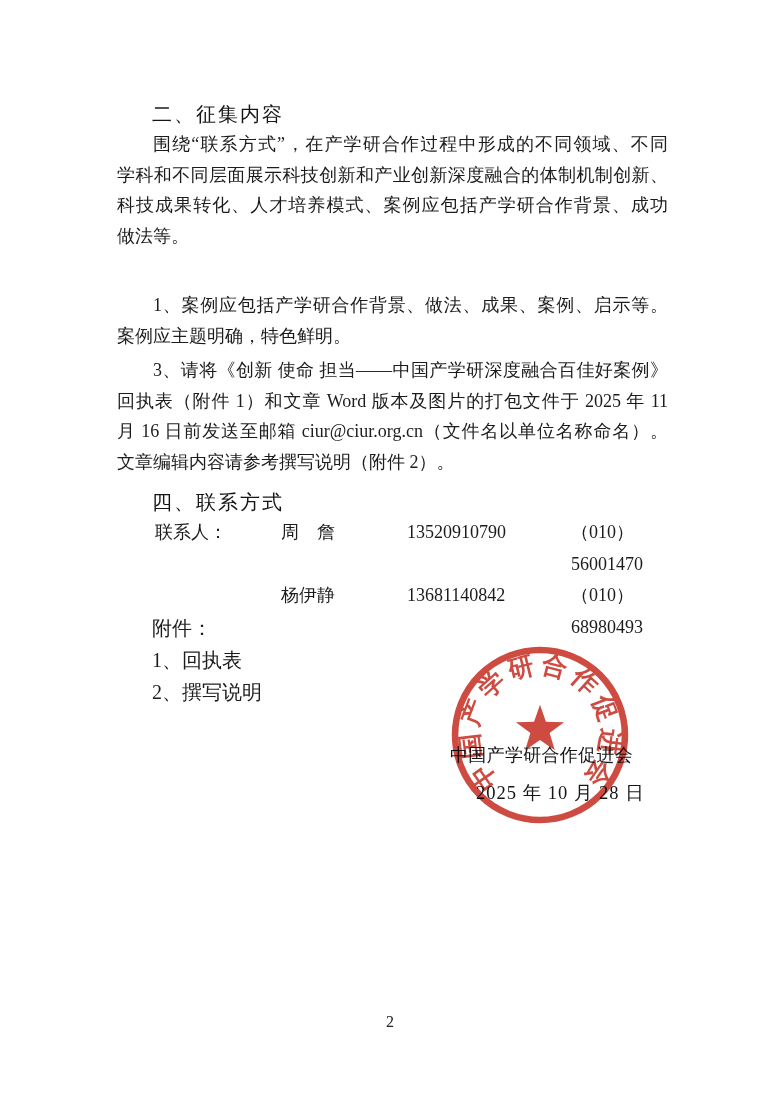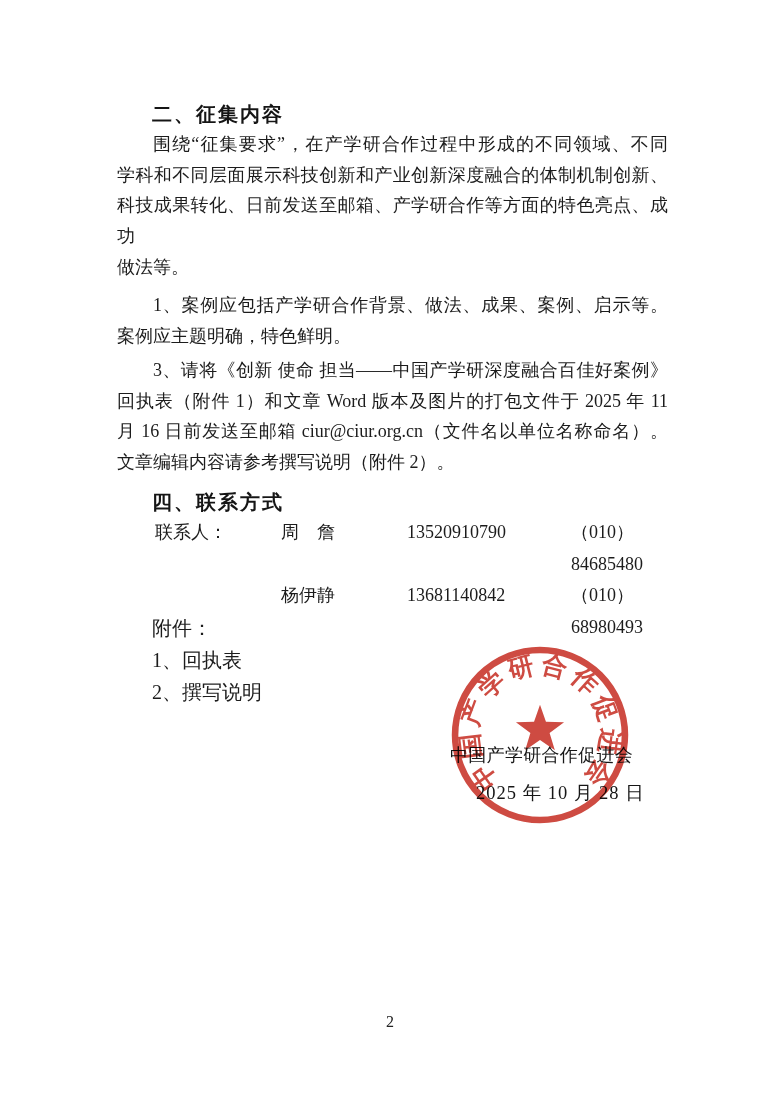--- a/index.html
+++ b/index.html
@@ -8,21 +8,21 @@
     position:relative;
     width:780px; height:1103px;
     background:#ffffff;
     font-family:"Liberation Serif","DejaVu Serif",serif;
     color:#1c1c1c;
     overflow:hidden;
   }
   .blk { position:absolute; left:117px; width:551px; }
   .heading {
     font-family:"Liberation Sans","DejaVu Sans",sans-serif;
-    font-weight:700;
+    font-weight:400;
     font-size:20px;
     line-height:31px;
     letter-spacing:2px;
     padding-left:35px;
     color:#151515;
   }
   .para { font-size:18px; line-height:30.7px; }
   .line { text-align:justify; text-align-last:justify; }
   .line.last { text-align-last:left; }
   .line.ind { padding-left:36px; }
@@ -48,23 +48,23 @@
   }
 </style>
 </head>
 <body>
 
 <div class="page">
 
   <div class="blk heading" style="top:99px">二、征集内容</div>
 
   <div class="blk para" style="top:129px">
-    <div class="line ind">围绕“征集要求”，在产学研合作过程中形成的不同领域、不同</div>
+    <div class="line ind">围绕“联系方式”，在产学研合作过程中形成的不同领域、不同</div>
     <div class="line">学科和不同层面展示科技创新和产业创新深度融合的体制机制创新、</div>
-    <div class="line">科技成果转化、日前发送至邮箱、产学研合作等方面的特色亮点、成功</div>
+    <div class="line">科技成果转化、人才培养模式、案例应包括产学研合作背景、成功</div>
     <div class="line last">做法等。</div>
   </div>
 
 
   <div class="blk para" style="top:290px">
     <div class="line ind">1、案例应包括产学研合作背景、做法、成果、案例、启示等。</div>
     <div class="line last">案例应主题明确，特色鲜明。</div>
   </div>
 
   <div class="blk para" style="top:355px">
@@ -74,21 +74,21 @@
     <div class="line last">文章编辑内容请参考撰写说明（附件 2）。</div>
   </div>
 
   <div class="blk heading" style="top:487px">四、联系方式</div>
 
   <div class="blk" style="top:517px">
     <div class="contact-row">
       <span class="c-label">联系人：</span>
       <span class="c-name">周　詹</span>
       <span class="c-mobile">13520910790</span>
-      <span class="c-phone">（010）84685480</span>
+      <span class="c-phone">（010）56001470</span>
     </div>
     <div class="contact-row">
       <span class="c-label"></span>
       <span class="c-name">杨伊静</span>
       <span class="c-mobile">13681140842</span>
       <span class="c-phone">（010）68980493</span>
     </div>
   </div>
 
   <div class="blk attach" style="top:612px">

